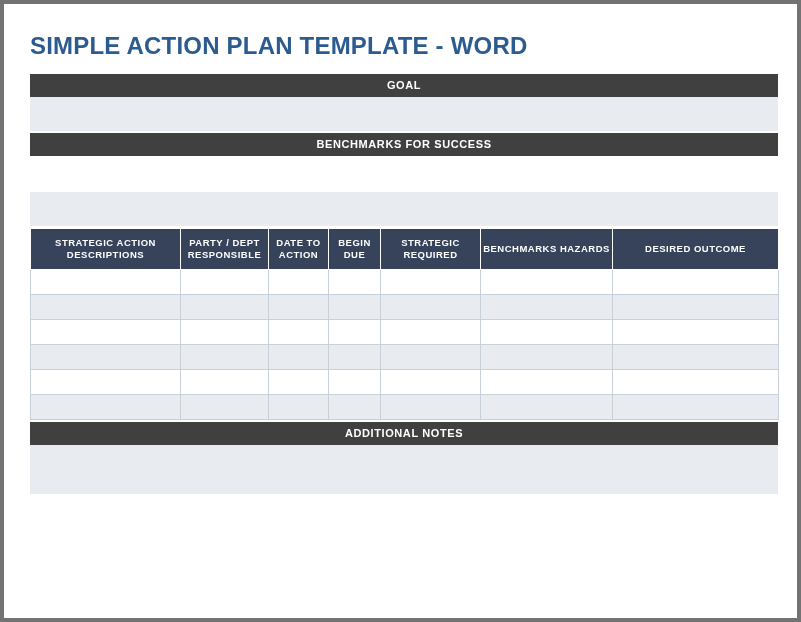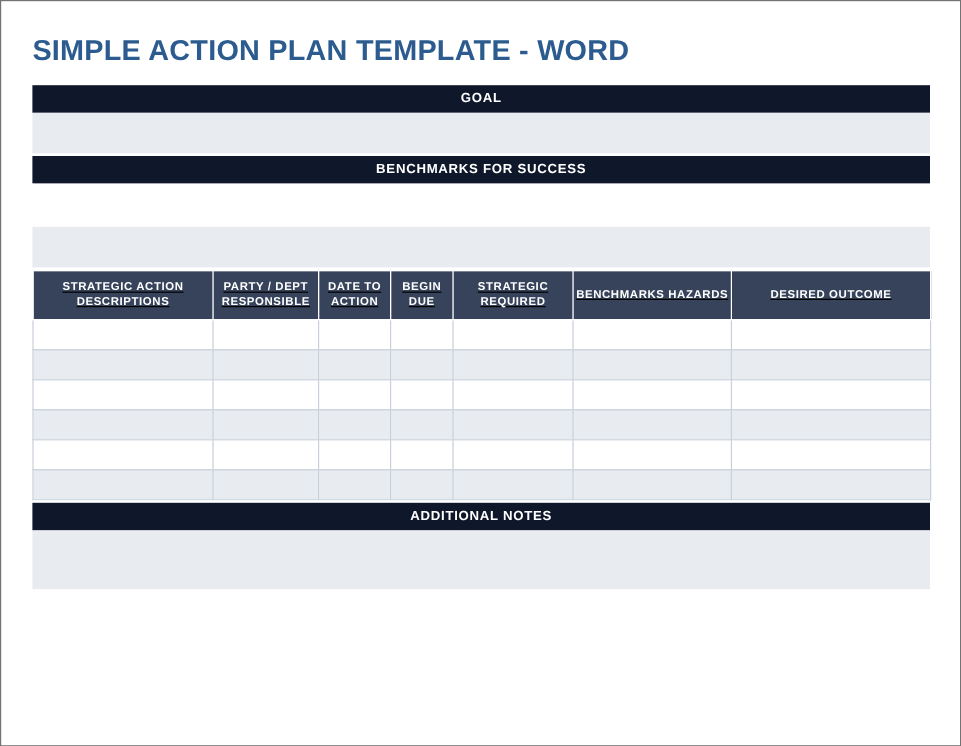--- a/index.html
+++ b/index.html
@@ -12,39 +12,39 @@
     height: 622px;
     font-family: "Liberation Sans", sans-serif;
     overflow: hidden;
   }
   .page {
     position: relative;
     width: 801px;
     height: 622px;
     box-sizing: border-box;
     background: #ffffff;
-    border: 1px solid #737373;
+    border: 4px solid #737373;
   }
   .doc-title {
     position: absolute;
     left: 26px;
     top: 28px;
     font-size: 24px;
     font-weight: bold;
     color: #2c5c8f;
     letter-spacing: 0.2px;
   }
   .content {
     position: absolute;
     left: 26px;
     top: 70px;
     width: 748px;
   }
   .band {
-    background: #0f172a;
+    background: #404040;
     color: #ffffff;
     text-align: center;
     font-size: 11px;
     font-weight: bold;
     letter-spacing: 0.6px;
     padding: 6px 0 6px 0;
     height: 11px;
     line-height: 11px;
     box-sizing: content-box;
   }
@@ -59,21 +59,20 @@
   }
   .fill-gray-tall {
     background: #e8ecf1;
     height: 49px;
   }
   .spacer-2 { height: 2px; background: #ffffff; }
   table.grid {
     border-collapse: collapse;
     width: 748px;
     table-layout: fixed;
-    text-decoration: underline;
   }
   table.grid th {
     background: #36435a;
     color: #ffffff;
     font-size: 9.5px;
     font-weight: bold;
     letter-spacing: 0.5px;
     text-align: center;
     padding: 8px 2px;
     border: 1px solid #ffffff;

